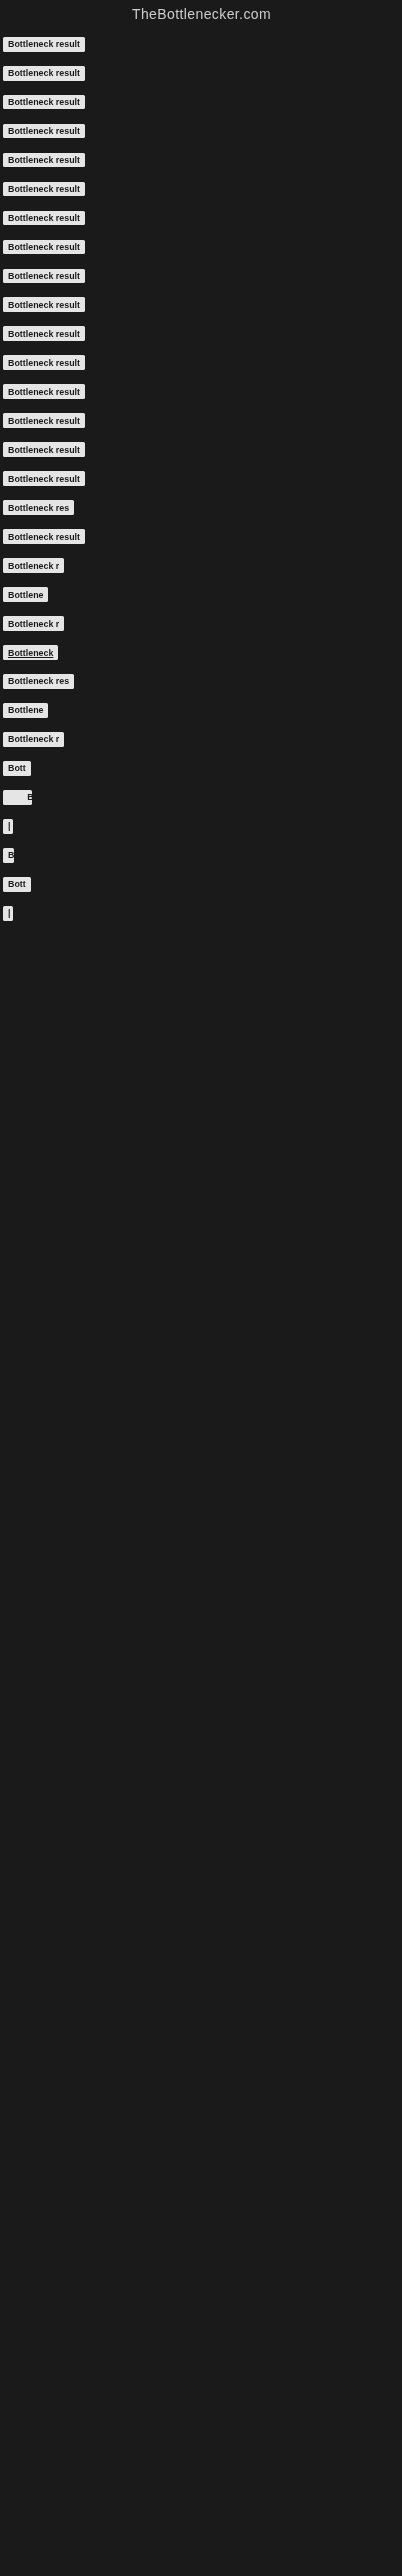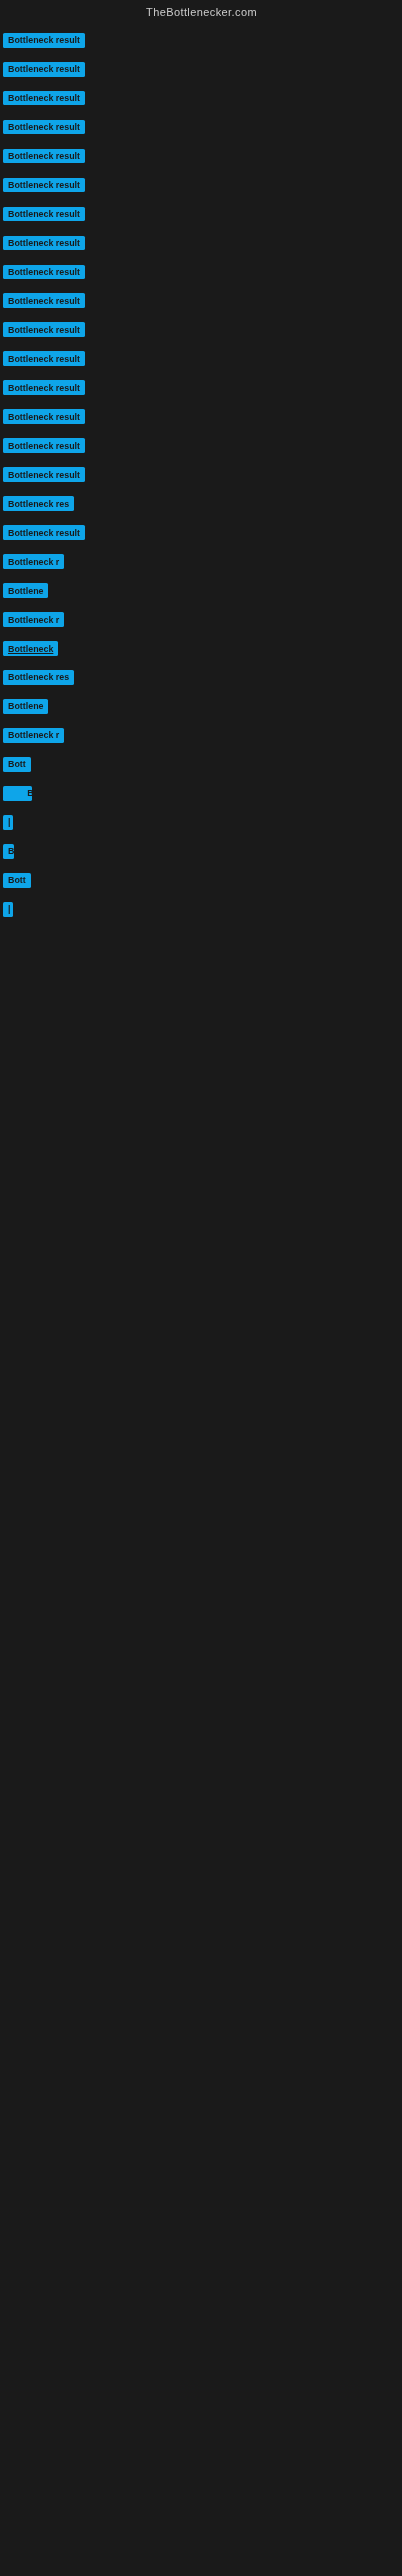--- a/index.html
+++ b/index.html
@@ -12,33 +12,33 @@
       width: 403px;
       min-height: 2576px;
       background-color: #1a1a1a;
       font-family: Arial, sans-serif;
       position: relative;
     }
 
     .site-title {
       text-align: center;
       color: #cccccc;
-      font-size: 11px;
+      font-size: 14px;
       padding: 6.4px 0;
       letter-spacing: 0.4px;
     }
 
     .bottleneck-item {
       margin: 0 0 1.6px 0;
       padding: 4.8px 0 4.8px 3.2px;
     }
 
     .bottleneck-label {
       display: inline-block;
-      background-color: #0ea5e9;
+      background-color: #e5e5e5;
       color: #1a1a1a;
       font-size: 8.9px;
       font-weight: bold;
       padding: 2.4px 4.8px;
       border-radius: 1.6px;
       white-space: nowrap;
       overflow: hidden;
     }
 
     .items-container {

